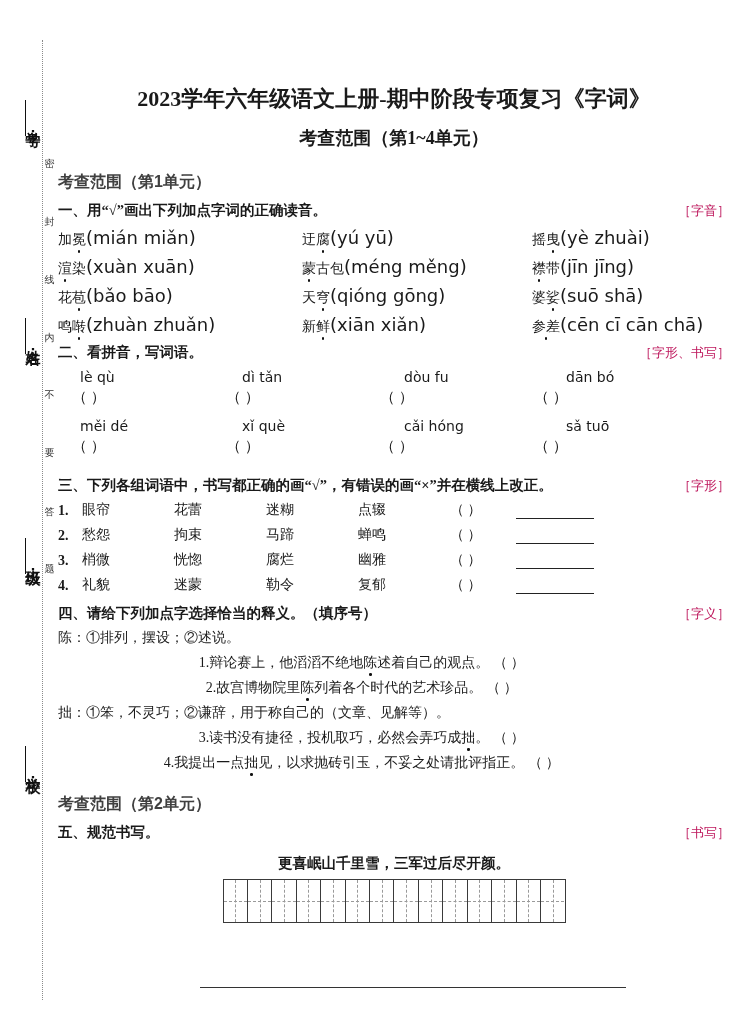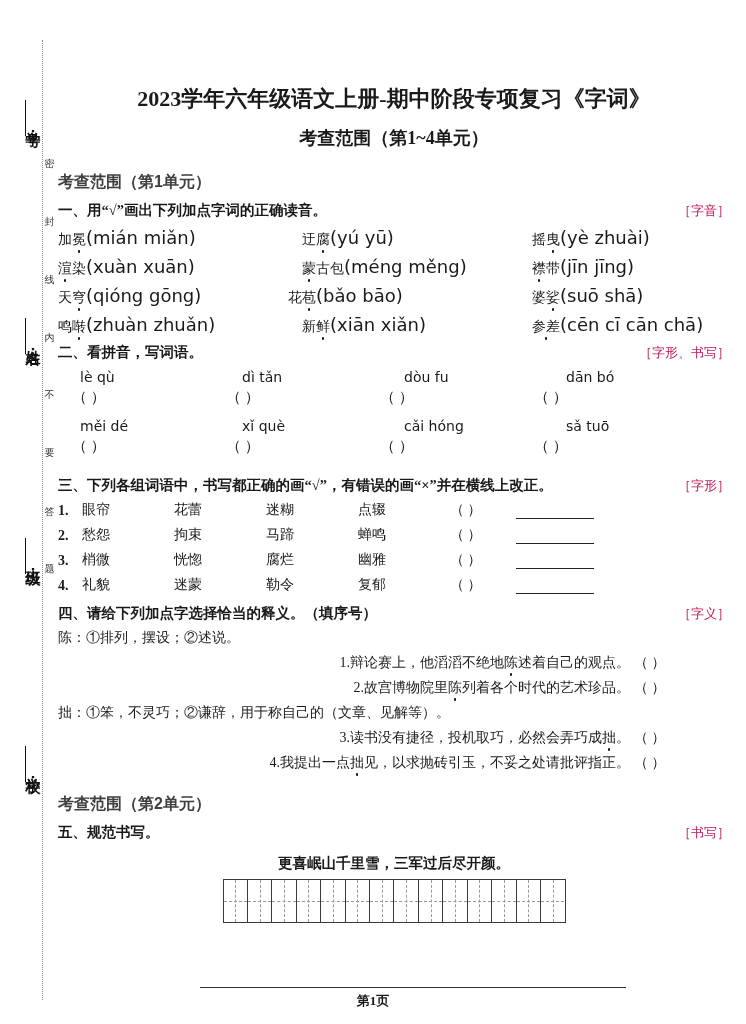--- a/index.html
+++ b/index.html
@@ -137,21 +137,21 @@
   .w-blank {
     display: inline-block;
     width: 78px;
     border-bottom: 1px solid #222;
     height: 13px;
   }
 
   
   #sec4-rows { margin-top: 6px; font-size: 14px; }
   .def-line { margin-bottom: 7px; }
-  .s-row { display: flex; justify-content: flex-end; margin-bottom: 7px; }
+  .s-row { display: flex; justify-content: center; margin-bottom: 7px; }
   .s-row .qn { white-space: nowrap; }
   .s-row .paren { width: 96px; text-align: left; padding-left: 4px; }
 
   
   .poem {
     text-align: center;
     font-size: 14.5px;
     font-weight: bold;
     margin-top: 12px;
   }
@@ -235,22 +235,22 @@
           <div class="item c1"><span>加</span><span class="dot">冕</span><span></span><span class="py">(mián  miǎn)</span></div>
           <div class="item c2"><span>迂</span><span class="dot">腐</span><span></span><span class="py">(yú  yū)</span></div>
           <div class="item c3"><span>摇</span><span class="dot">曳</span><span></span><span class="py">(yè  zhuài)</span></div>
         </div>
         <div class="row">
           <div class="item c1"><span></span><span class="dot">渲</span><span>染</span><span class="py">(xuàn  xuān)</span></div>
           <div class="item c2"><span></span><span class="dot">蒙</span><span>古包</span><span class="py">(méng  měng)</span></div>
           <div class="item c3"><span></span><span class="dot">襟</span><span>带</span><span class="py">(jīn  jīng)</span></div>
         </div>
         <div class="row">
+          <div class="item c1"><span>花</span><span class="dot">苞</span><span></span><span class="py">(bǎo  bāo)</span></div>
           <div class="item c2"><span>天</span><span class="dot">穹</span><span></span><span class="py">(qióng  gōng)</span></div>
-          <div class="item c1"><span>花</span><span class="dot">苞</span><span></span><span class="py">(bǎo  bāo)</span></div>
           <div class="item c3"><span>婆</span><span class="dot">娑</span><span></span><span class="py">(suō  shā)</span></div>
         </div>
         <div class="row">
           <div class="item c1"><span>鸣</span><span class="dot">啭</span><span></span><span class="py">(zhuàn  zhuǎn)</span></div>
           <div class="item c2"><span>新</span><span class="dot">鲜</span><span></span><span class="py">(xiān  xiǎn)</span></div>
           <div class="item c3"><span></span><span class="dot">参差</span><span></span><span class="py">(cēn cī  cān chā)</span></div>
         </div>
       </div>
 
     <div class="q-head" style="margin-top:6px;">
@@ -374,14 +374,13 @@
         <div class="cell"></div>
         <div class="cell"></div>
         <div class="cell"></div>
         <div class="cell"></div>
         <div class="cell"></div>
       </div>
 
   </div>
 
   <div class="footer-rule"></div>
-  <div class="footer">第1页</div>
 </div>
 
 </body></html>

